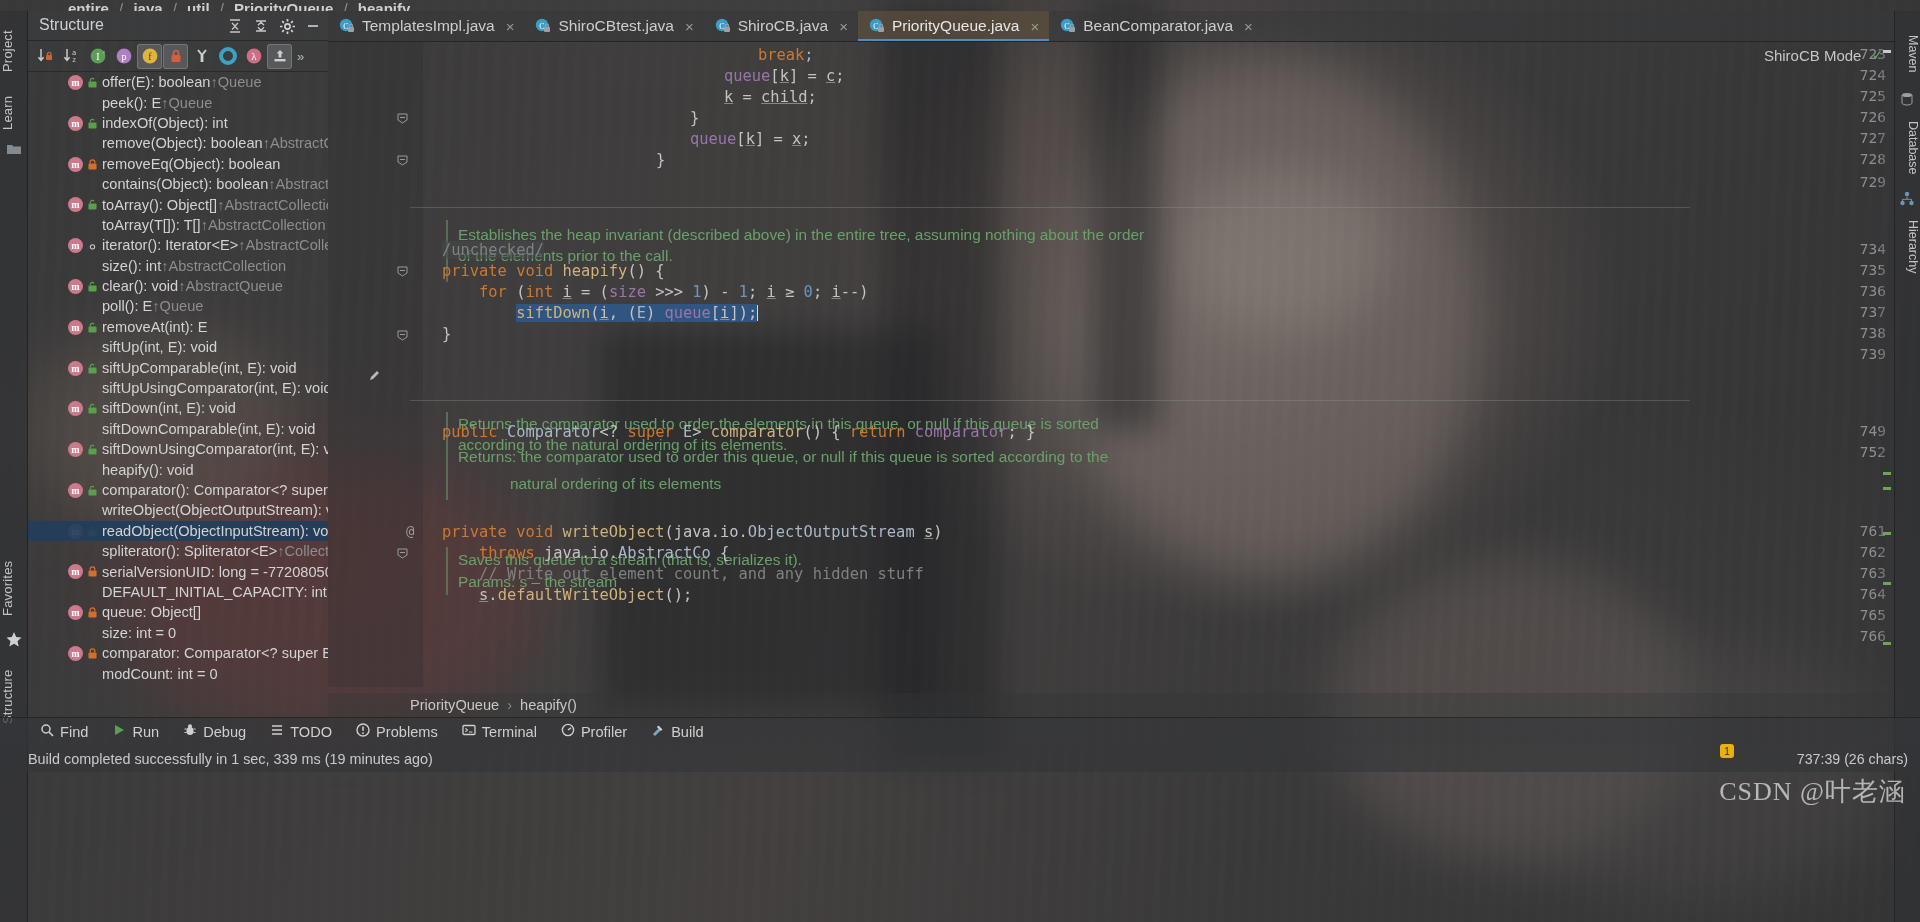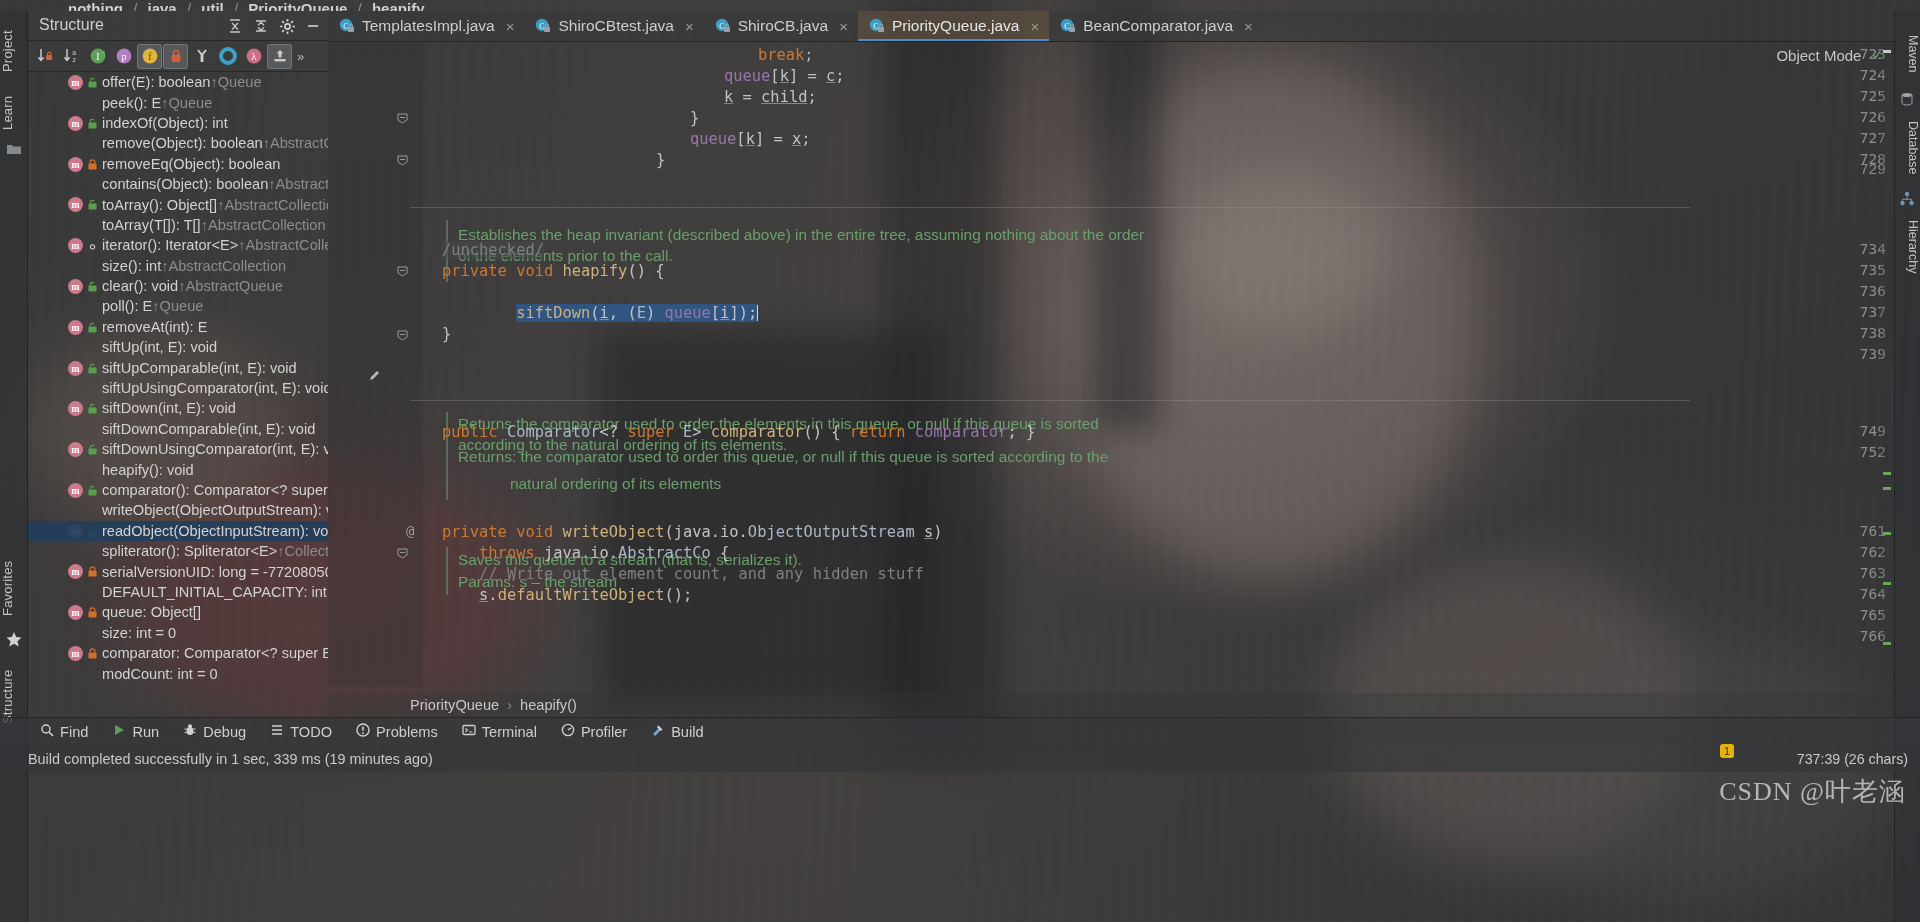--- a/index.html
+++ b/index.html
@@ -179,21 +179,21 @@
     <div class="wp-blob" style="left:30px;top:330px;width:260px;height:200px;background:rgba(176,150,126,.35);"></div>
     <div class="wp-blob" style="left:1480px;top:640px;width:420px;height:260px;background:rgba(120,112,106,.35);"></div>
     <div class="wp-dark-panel" style="left:880px;top:0px;width:120px;height:760px;"></div>
     <div class="wp-dark-panel" style="left:1090px;top:0px;width:70px;height:430px;"></div>
     <div class="wp-dark-panel" style="left:600px;top:330px;width:340px;height:380px;"></div>
     <div class="wp-stripes"></div>
   </div>
   <div class="scrim"></div>
 
   <div class="layer topcrumb">
-    <span class="cr">nothing</span>
+    <span class="cr">entire</span>
     <span class="sep">/</span>
     <span class="cr">java</span>
     <span class="sep">/</span>
     <span class="cr">util</span>
     <span class="sep">/</span>
     <span class="cr">PriorityQueue</span>
     <span class="sep">/</span>
     <span class="cr">heapify</span>
   </div>
 
@@ -551,34 +551,34 @@
             <text x="7" y="10.5" font-size="8" text-anchor="middle" fill="#fff" font-family="serif">C</text>
             <rect x="9" y="9" width="6" height="5" rx="1" fill="#9aa0a6"></rect>
             <path d="M10.4 9V7.8a1.6 1.6 0 013.2 0V9" stroke="#9aa0a6" stroke-width="1.1" fill="none"></path>
           </svg></span>
         <span>BeanComparator.java</span>
         <span class="x">×</span>
       </div>
     </div>
 
   <div class="layer readerbar">
-    <span class="rlabel">Object Mode</span>
+    <span class="rlabel">ShiroCB Mode</span>
     <span class="green-check">✓</span>
   </div>
 
   <div class="layer editor">
     <div class="gutter"></div>
 
     <span class="lnum" style="top:4px;">723</span>
     <span class="lnum" style="top:25px;">724</span>
     <span class="lnum" style="top:46px;">725</span>
     <span class="lnum" style="top:67px;">726</span>
     <span class="lnum" style="top:88px;">727</span>
     <span class="lnum" style="top:109px;">728</span>
-    <span class="lnum" style="top:120px;font-family:Liberation Mono, monospace;">729</span>
+    <span class="lnum" style="top:132px;">729</span>
     <span class="lnum" style="top:199px;">734</span>
     <span class="lnum" style="top:220px;">735</span>
     <span class="lnum" style="top:241px;">736</span>
     <span class="lnum" style="top:262px;">737</span>
     <span class="lnum" style="top:283px;">738</span>
     <span class="lnum" style="top:304px;">739</span>
     <span class="lnum" style="top:381px;">749</span>
     <span class="lnum" style="top:402px;">752</span>
     <span class="lnum" style="top:481px;">761</span>
     <span class="lnum" style="top:502px;">762</span>
@@ -619,20 +619,21 @@
     <div class="codeline" style="top:88px;left:362px;"><span class="fld">queue</span>[<span class="und">k</span>] = <span class="und">x</span>;</div>
     <div class="codeline" style="top:109px;left:328px;">}</div>
 
     <div class="docsep" style="left:82px;top:165px;width:1280px;"></div>
     <div class="docbar" style="left:118px;top:178px;height:62px;"></div>
     <div class="doc" style="left:130px;top:184px;">Establishes the heap invariant (described above) in the entire tree, assuming nothing about the order</div>
     <div class="doc" style="left:130px;top:205px;">of the elements prior to the call.</div>
 
     <div class="codeline" style="top:199px;left:114px;"><span class="cmt" style="background:rgba(70,72,74,.55)">/unchecked/</span></div>
     <div class="codeline" style="top:220px;left:114px;"><span class="kw">private</span> <span class="kw">void</span> <span class="fn">heapify</span>() {</div>
+    <div class="codeline" style="top:241px;left:114px;">    <span class="kw">for</span> (<span class="kw">int</span> <span class="und">i</span> = (<span class="fld">size</span> &gt;&gt;&gt; <span class="num">1</span>) - <span class="num">1</span>; <span class="und">i</span> ≥ <span class="num">0</span>; <span class="und">i</span>--)</div>
     <div class="codeline" style="top:262px;left:114px;">        <span class="sel-code"><span class="fn">siftDown</span>(<span class="und">i</span>, (<span class="typ">E</span>) <span class="fld">queue</span>[<span class="und">i</span>]);</span><span class="caret"></span></div>
     <div class="codeline" style="top:283px;left:114px;">}</div>
 
     <div class="docsep" style="left:82px;top:358px;width:1280px;"></div>
     <div class="docbar" style="left:118px;top:370px;height:88px;"></div>
     <div class="doc" style="left:130px;top:373px;"><span>Returns the comparator used to order the elements in this queue, or null if this queue is sorted</span></div>
     <div class="doc" style="left:130px;top:394px;"><span>according to the natural ordering of its elements.</span></div>
     <div class="doc" style="left:130px;top:406px;"><span>Returns: the comparator used to order this queue, or null if this queue is sorted according to the</span></div>
     <div class="doc" style="left:182px;top:433px;"><span>natural ordering of its elements</span></div>
 

